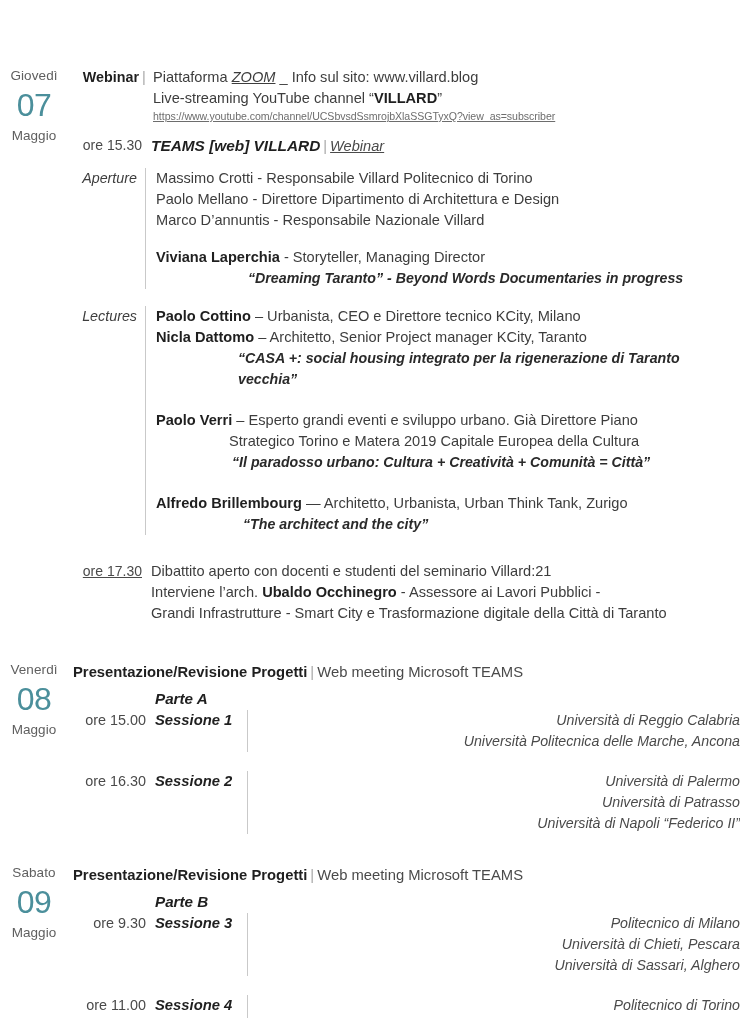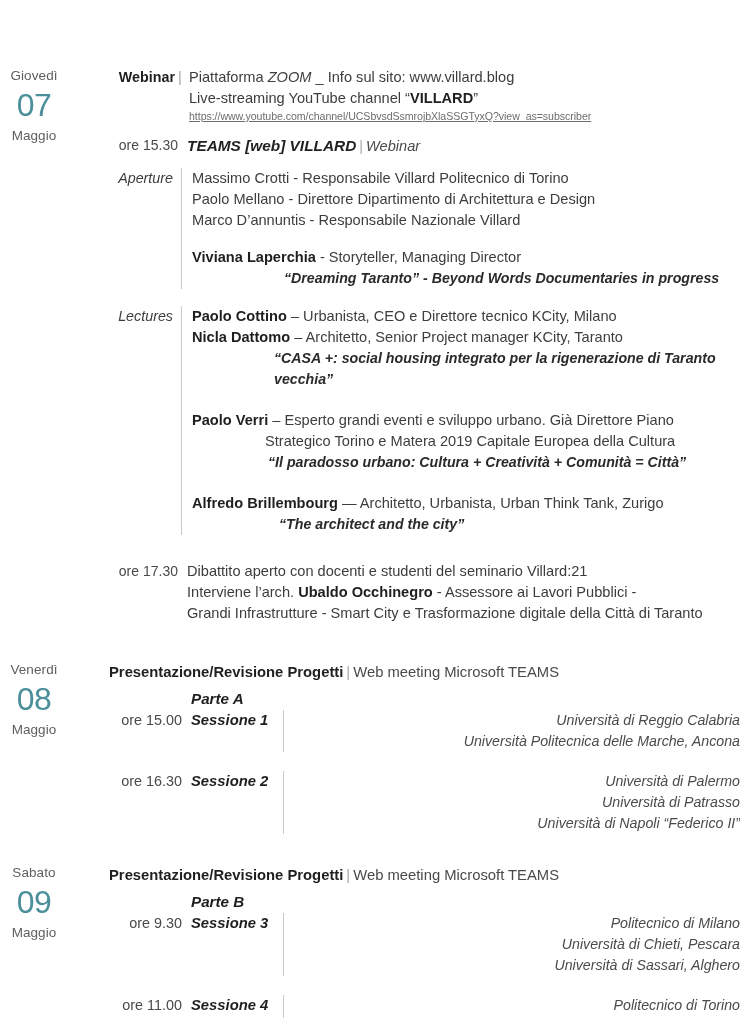--- a/index.html
+++ b/index.html
@@ -9,21 +9,21 @@
     height: 1018px;
     background: #ffffff;
     font-family: "Liberation Sans", sans-serif;
     color: #3b3b3b;
     -webkit-font-smoothing: antialiased;
   }
 
   .page { position: relative; width: 740px; height: 1018px; padding: 0; }
 
   
-  .day-block { position: relative; display: flex; gap: 36px; }
+  .day-block { position: relative; display: flex; }
 
   .date-col {
     width: 68px;
     flex: 0 0 68px;
     text-align: center;
     padding-top: 0px;
     user-select: none;
   }
   .dow {
     font-size: 13.5px;
@@ -44,21 +44,21 @@
     color: #5f5f5f;
     line-height: 17px;
     margin-top: 2px;
   }
 
   .body-col { flex: 1 1 auto; padding-left: 5px; }
 
   
   .ln { line-height: 21px; font-size: 14.6px; color: #3d3d3d; white-space: nowrap; }
   .b  { font-weight: bold; color: #1f1f1f; }
-  .i  { font-style: italic; }
+  .i  { font-style: italic; text-decoration: underline; }
   .bi { font-weight: bold; font-style: italic; color: #1f1f1f; }
   .sep { color: #a8a8a8; padding: 0 3px; font-weight: normal; }
   .url {
     font-size: 10.6px;
     color: #6d6d6d;
     text-decoration: underline;
     line-height: 15px;
     letter-spacing: -0.05px;
   }
 
@@ -176,21 +176,21 @@
             <div class="ln"><span class="b">Alfredo Brillembourg</span><span> — </span><span>Architetto, Urbanista, Urban Think Tank, Zurigo</span></div>
             <div class="quote" style="padding-left:87px;">“The architect and the city”</div>
           </div>
 
         </div>
       </div>
 
       <div class="gap-l"></div>
 
       <div class="trow">
-        <div class="time" style="width:78px;flex:0 0 78px;">ore 17.30</div>
+        <div class="time" style="width:78px;flex:0 0 78px;text-decoration:underline;">ore 17.30</div>
         <div class="tcont">
           <div class="ln">Dibattito aperto con docenti e studenti del seminario Villard:21</div>
           <div class="ln"><span>Interviene l’arch. </span><span class="b">Ubaldo Occhinegro</span><span> - Assessore ai Lavori Pubblici -</span></div>
           <div class="ln">Grandi Infrastrutture - Smart City e Trasformazione digitale della Città di Taranto</div>
         </div>
       </div>
 
     </div>
   </div>
 

